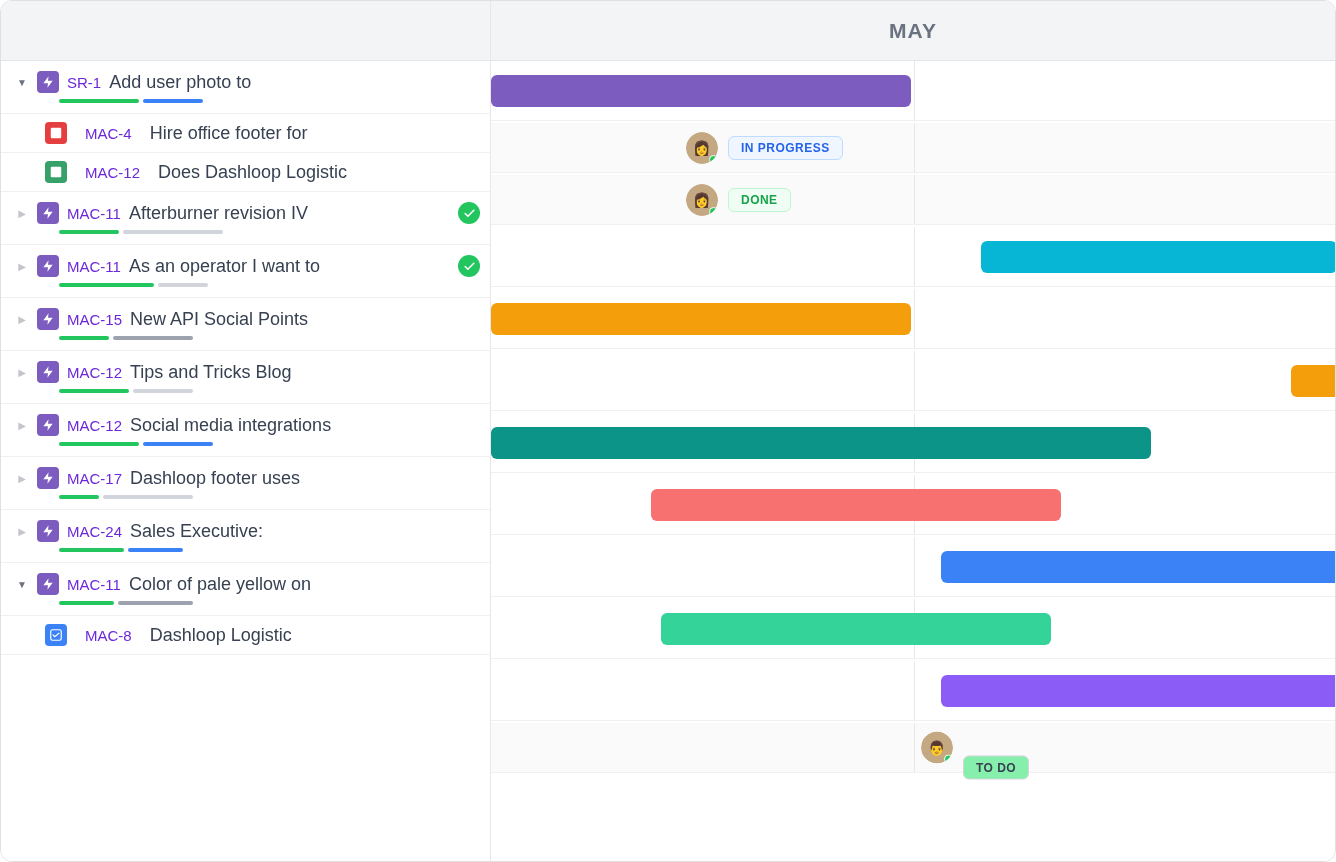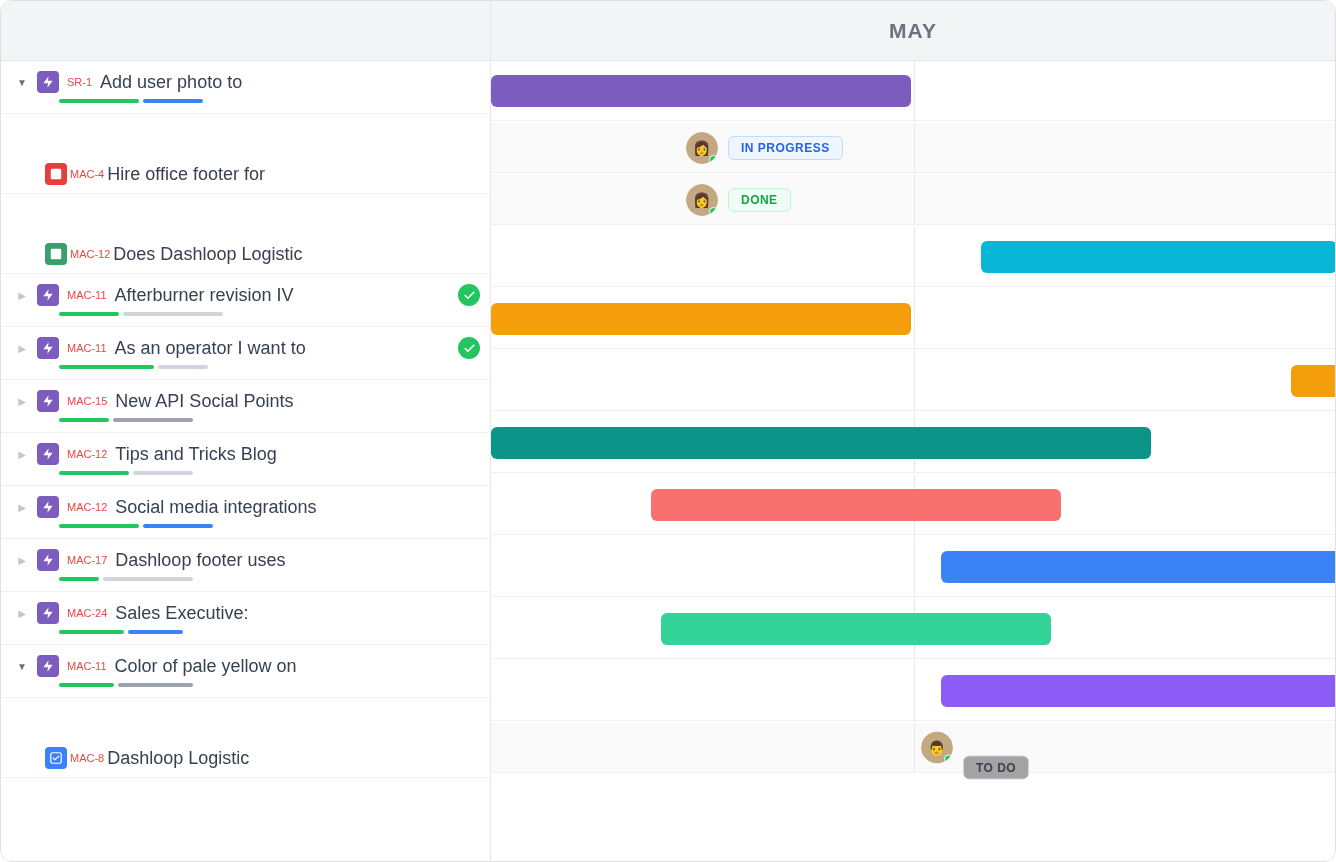--- a/index.html
+++ b/index.html
@@ -72,22 +72,22 @@
       align-items: center;
       justify-content: center;
       flex-shrink: 0;
     }
     .epic-icon.purple { background: #7c5cbf; }
     .epic-icon.red { background: #e53e3e; border-radius: 4px; }
     .epic-icon.green { background: #38a169; border-radius: 4px; }
     .epic-icon.blue { background: #3182ce; border-radius: 4px; }
     .epic-icon svg { width: 14px; height: 14px; fill: white; }
     .epic-code {
-      font-size: 11px;
-      color: #ef4444;
+      font-size: 15px;
+      color: #6d28d9;
       font-weight: 500;
       flex-shrink: 0;
     }
     .epic-title {
       font-size: 18px;
       color: #374151;
       font-weight: 400;
     }
     .check-badge {
       width: 22px;
@@ -113,22 +113,21 @@
       border-radius: 2px;
     }
     
     .child-row {
       padding: 8px 10px 8px 44px;
       border-bottom: 1px solid #f0f0f0;
     }
     .child-row-main {
       display: flex;
       align-items: center;
-      gap: 3px;
-      margin-top: 41px;
+      gap: 18px;
     }
     
     .right-panel {
       flex: 1;
       background: #fff;
       overflow: hidden;
       display: flex;
       flex-direction: column;
     }
     .gantt-header {
@@ -231,21 +230,21 @@
       background: #eff6ff;
       color: #2563eb;
       border: 1.5px solid #bfdbfe;
     }
     .status-badge.done {
       background: #f0fdf4;
       color: #16a34a;
       border: 1.5px solid #bbf7d0;
     }
     .status-badge.todo {
-      background: #a3a3a3;
+      background: #86efac;
       color: #374151;
       border: 1.5px solid #d1d5db;
       margin-top: 39px;
     }
   </style>
 </head>
 <body>
 
 <div class="container">
 

